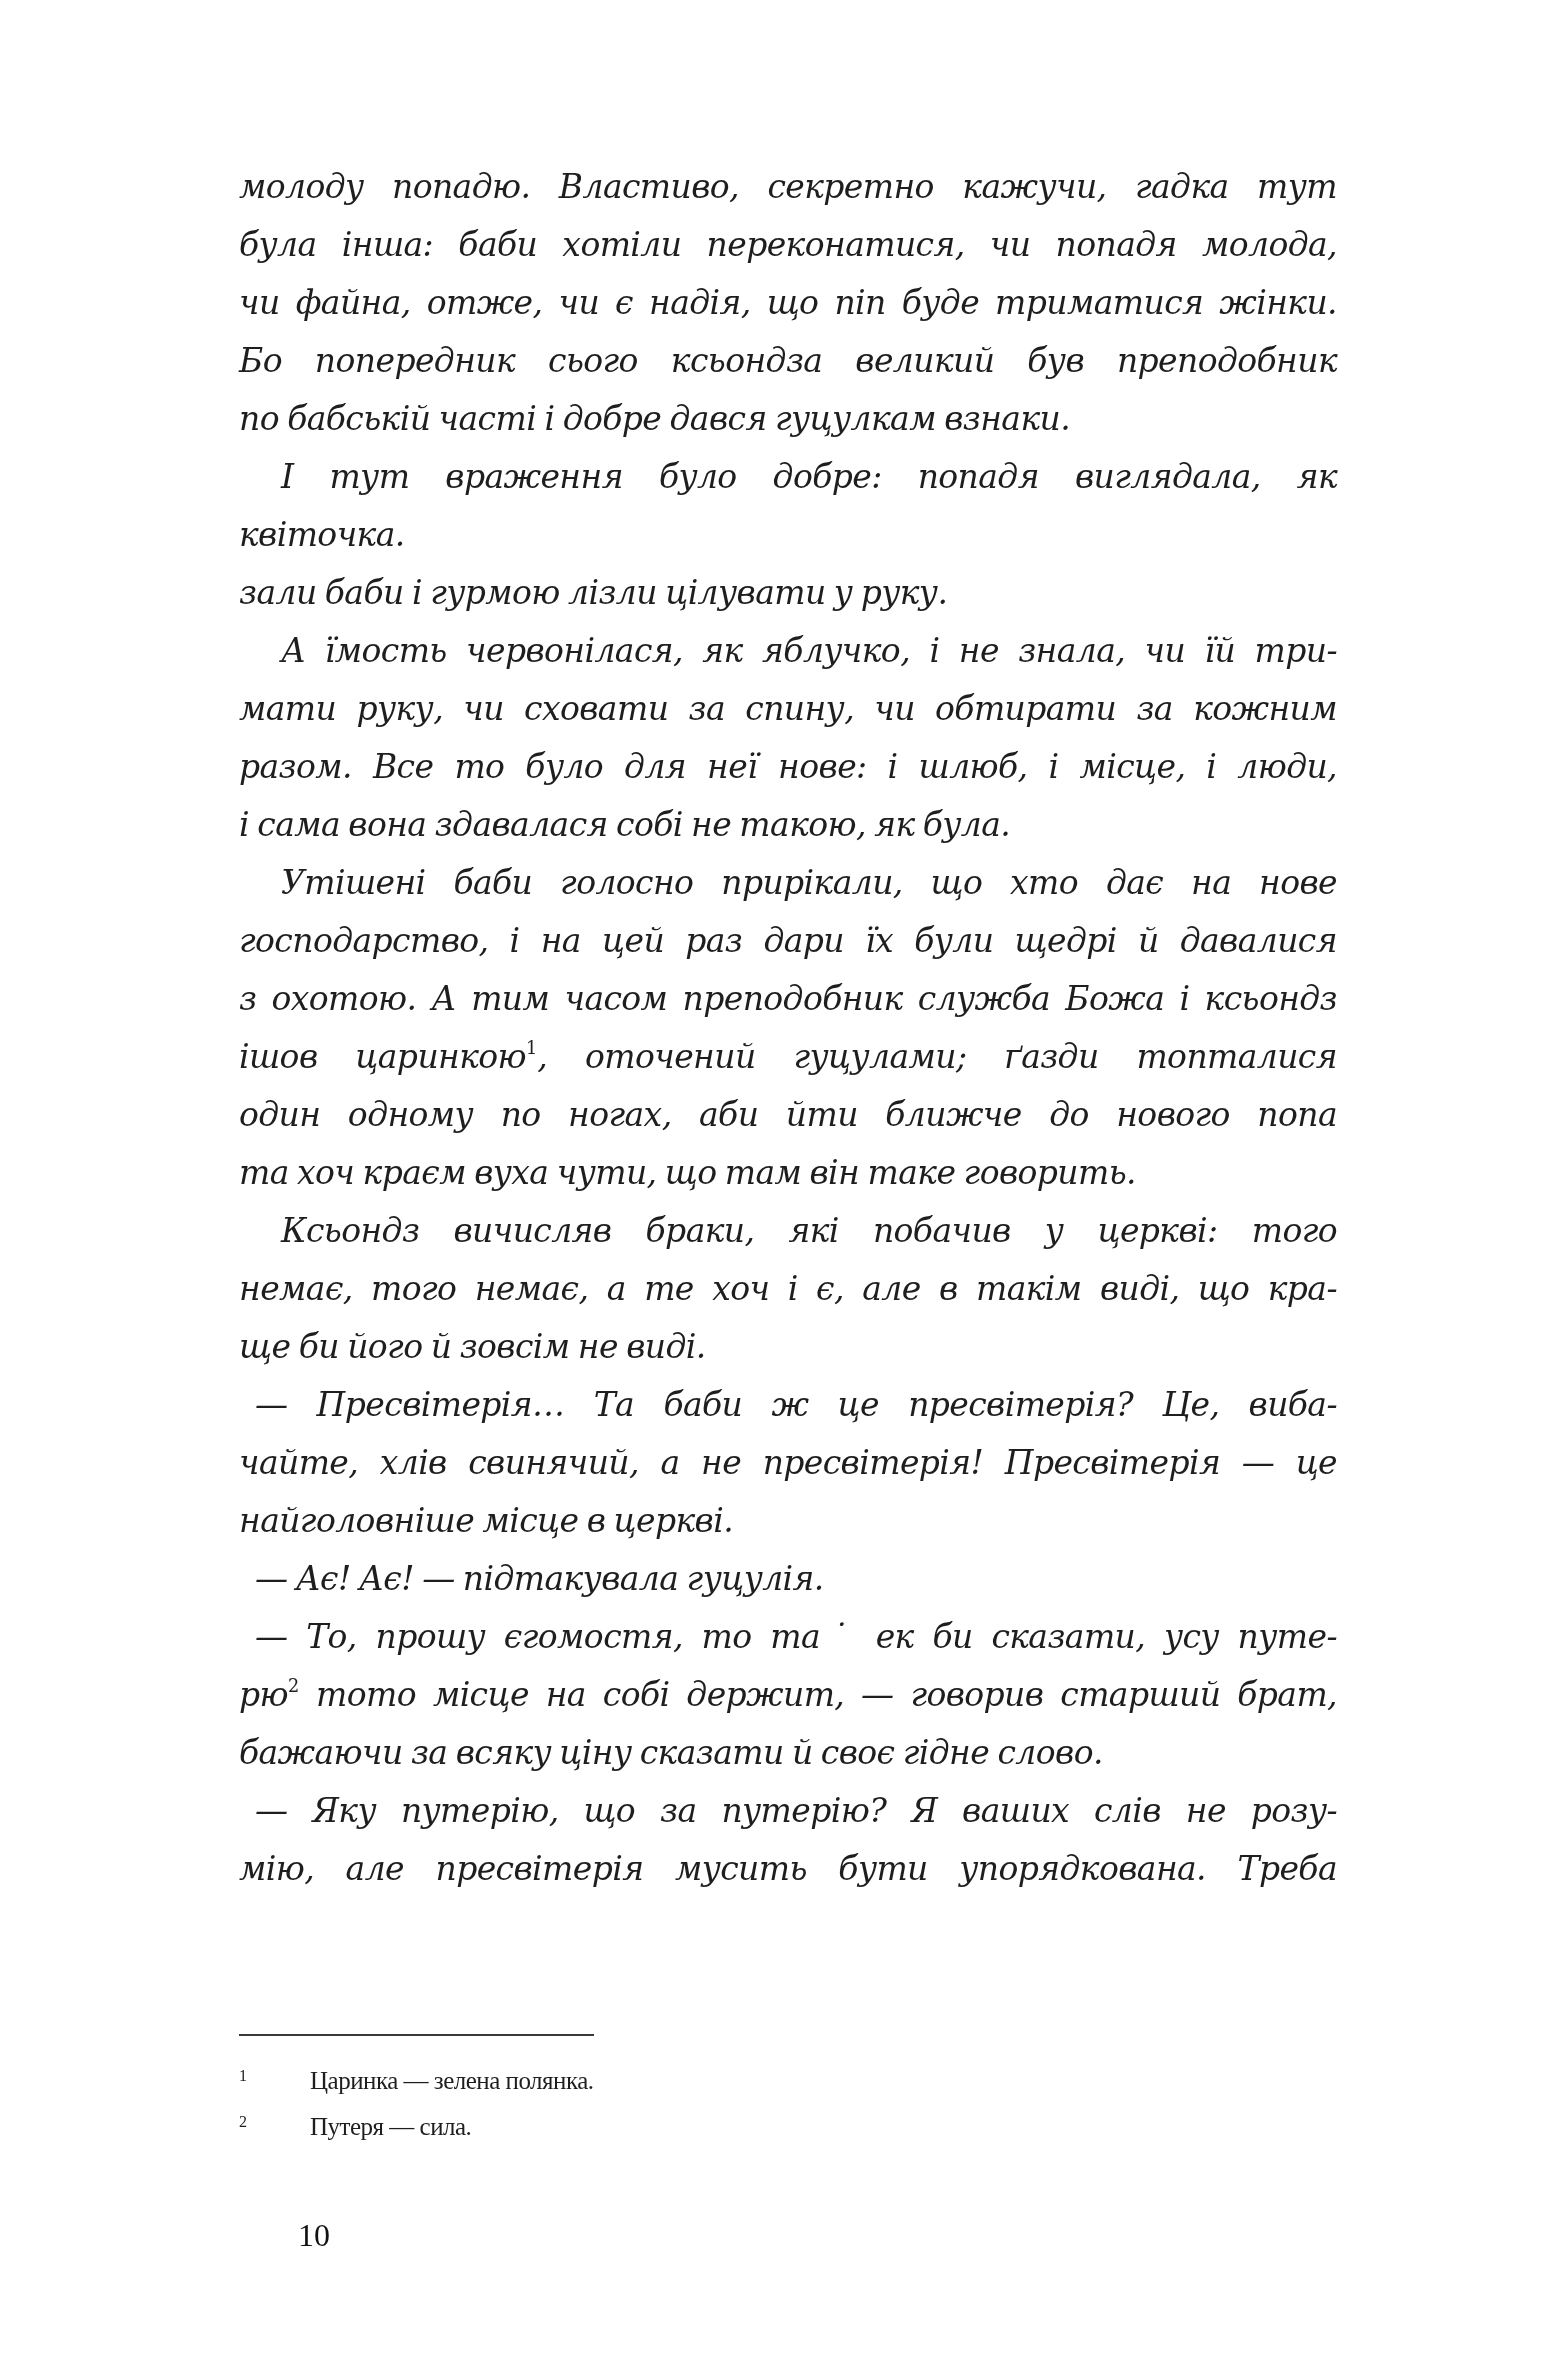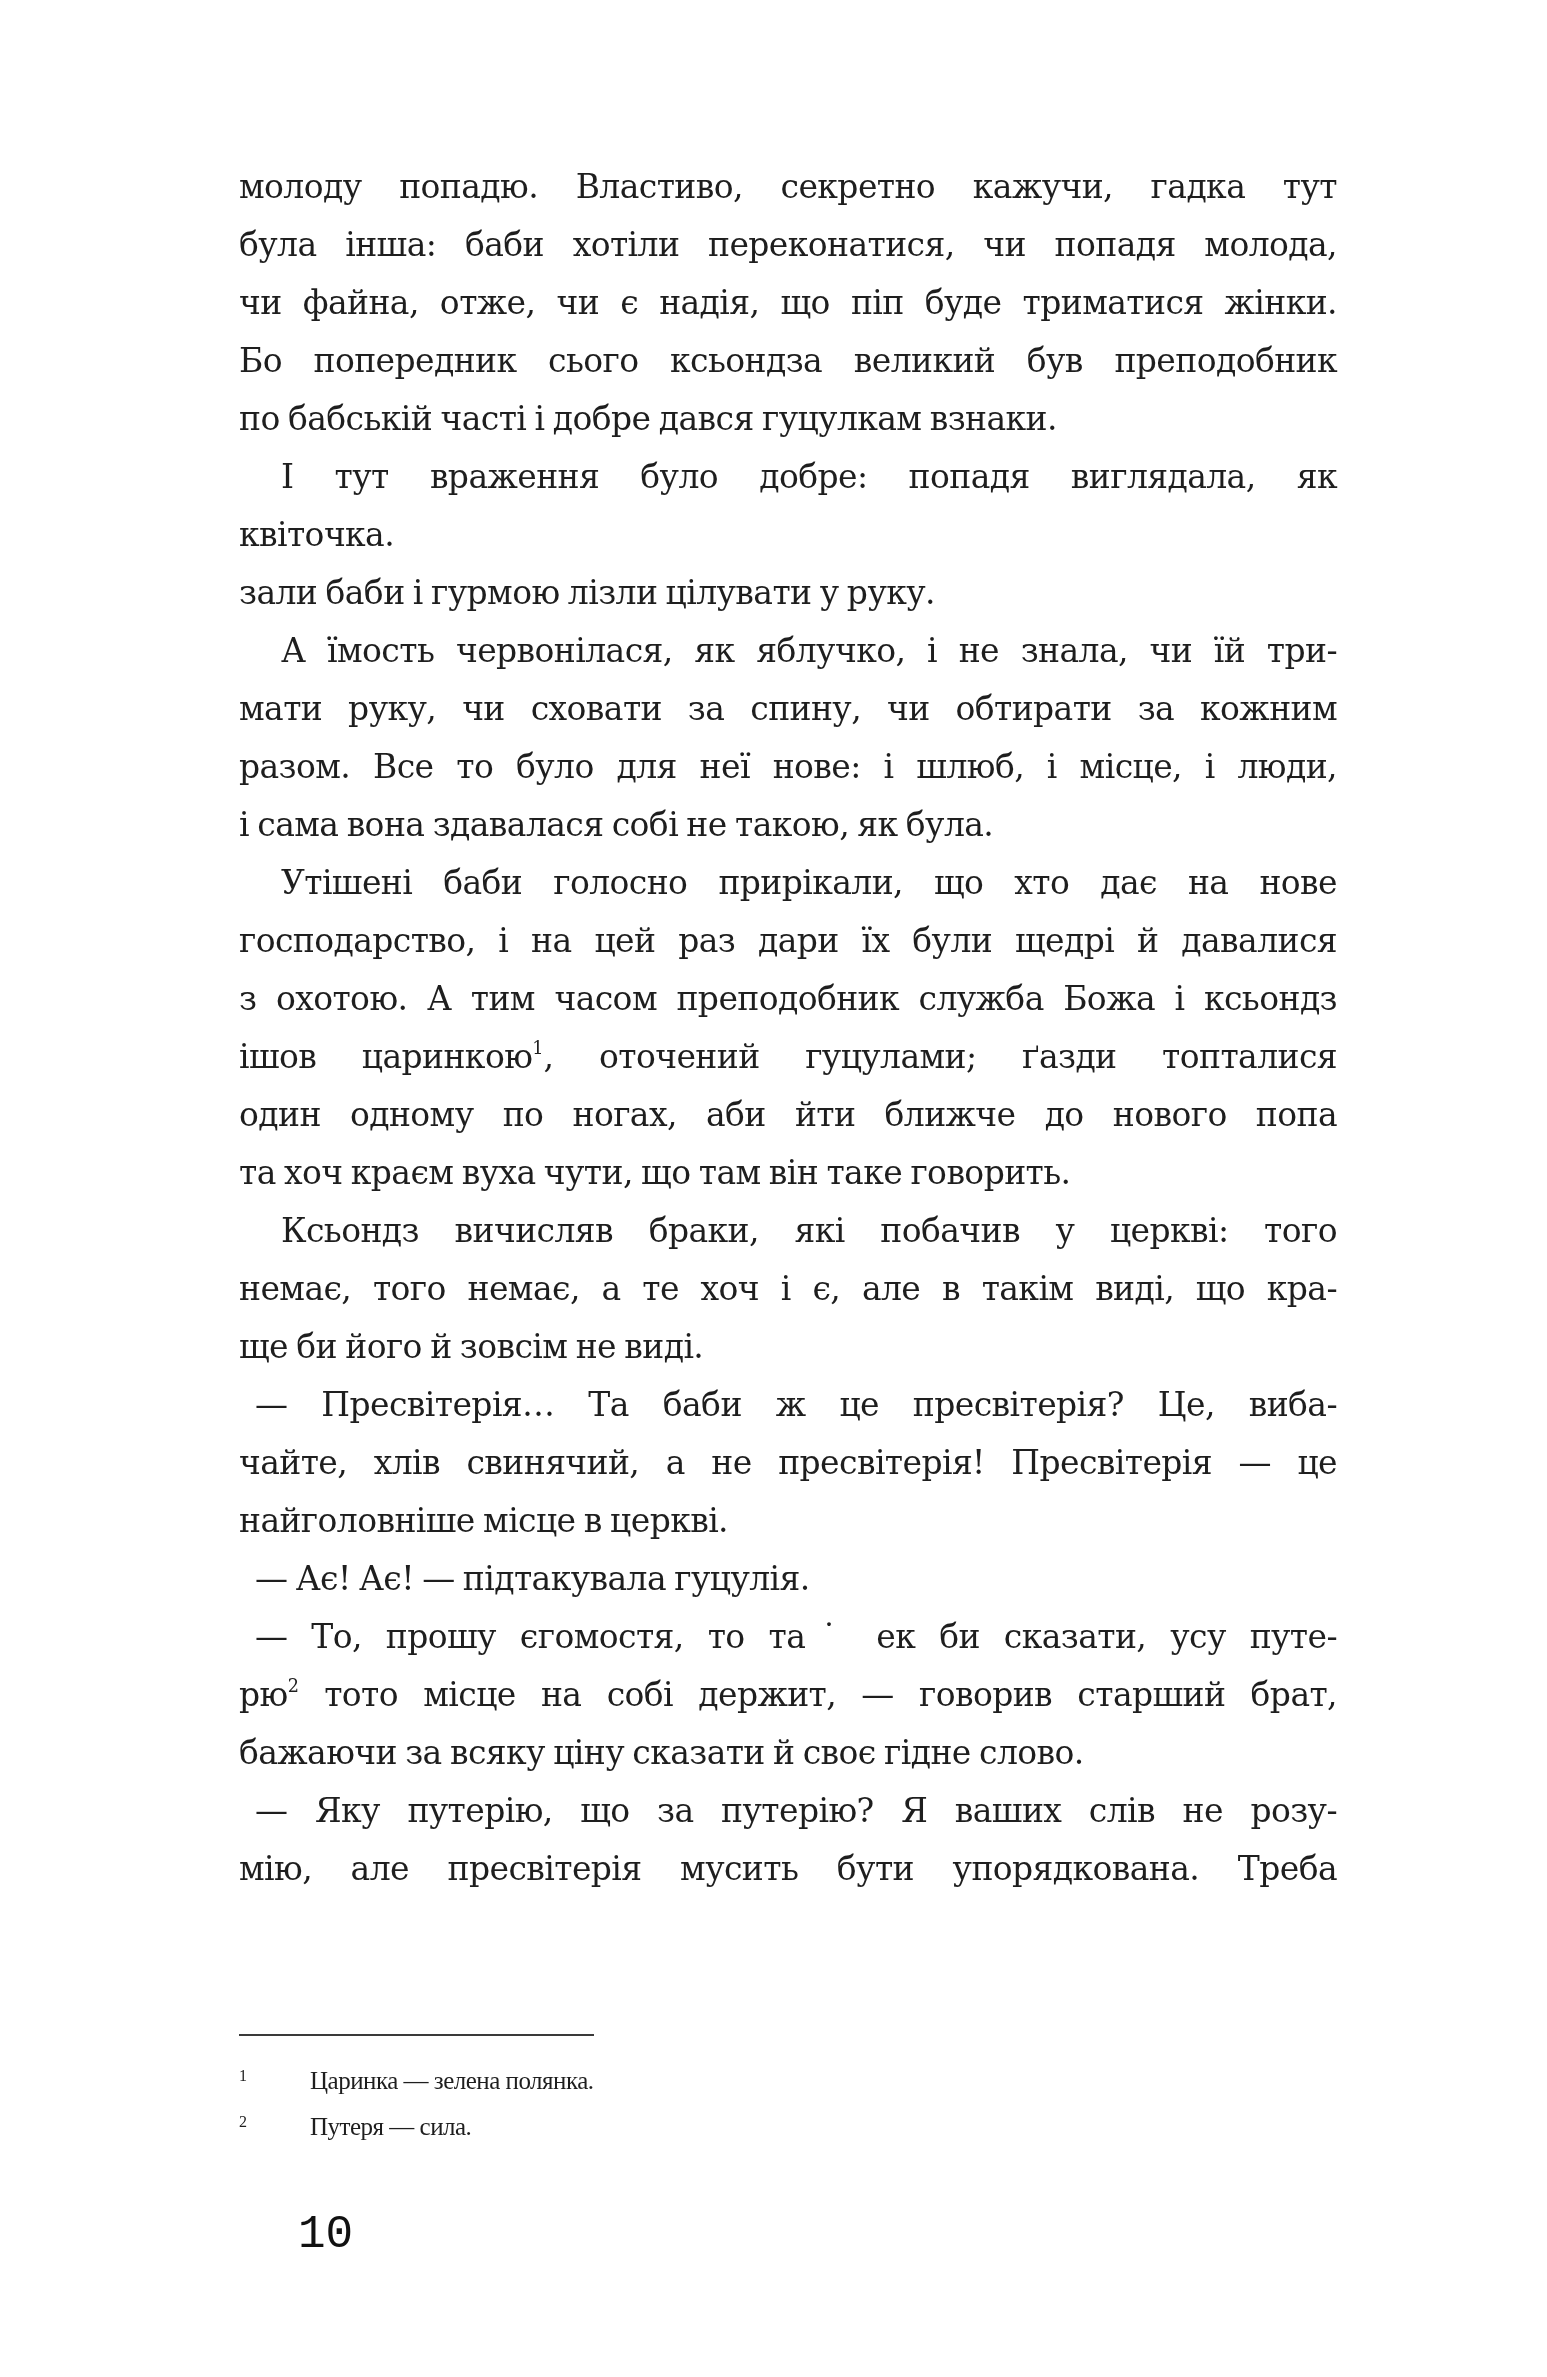--- a/index.html
+++ b/index.html
@@ -30,21 +30,21 @@
     font-size: 33px;
     letter-spacing: -0.6px;
     white-space: nowrap;
     text-align: justify;
     text-align-last: justify;
     word-spacing: -1.6px;
   }
   .line.last { text-align-last: left; }
   .line.indent { padding-left: 42px; }
   .line.dash-indent { padding-left: 16px; }
-  .line > span { display: inline; }
+  .line > span { display: inline; font-style: italic; }
   sup.fn {
     font-size: 17.7px;
     line-height: 0;
     vertical-align: 14.5px;
     letter-spacing: 0;
   }
   .fn-rule {
     position: absolute;
     left: 239px;
     top: 2034px;
@@ -66,22 +66,22 @@
     display: inline-block;
     width: 71px;
     font-size: 16px;
     vertical-align: 8px;
     line-height: 0;
   }
   .page-number {
     position: absolute;
     left: 298px;
     top: 2215px;
-    font-family: Liberation Mono, monospace;
-    font-size: 46px;
+    font-family: Liberation Serif, serif;
+    font-size: 32px;
     line-height: 40px;
     color: #111;
   }
 </style>
 </head>
 <body>
 
 <div class="page">
   <div class="text-block" id="text-block">
       <div class="line"><span>молоду попадю. Властиво, секретно кажучи, гадка тут</span></div>

